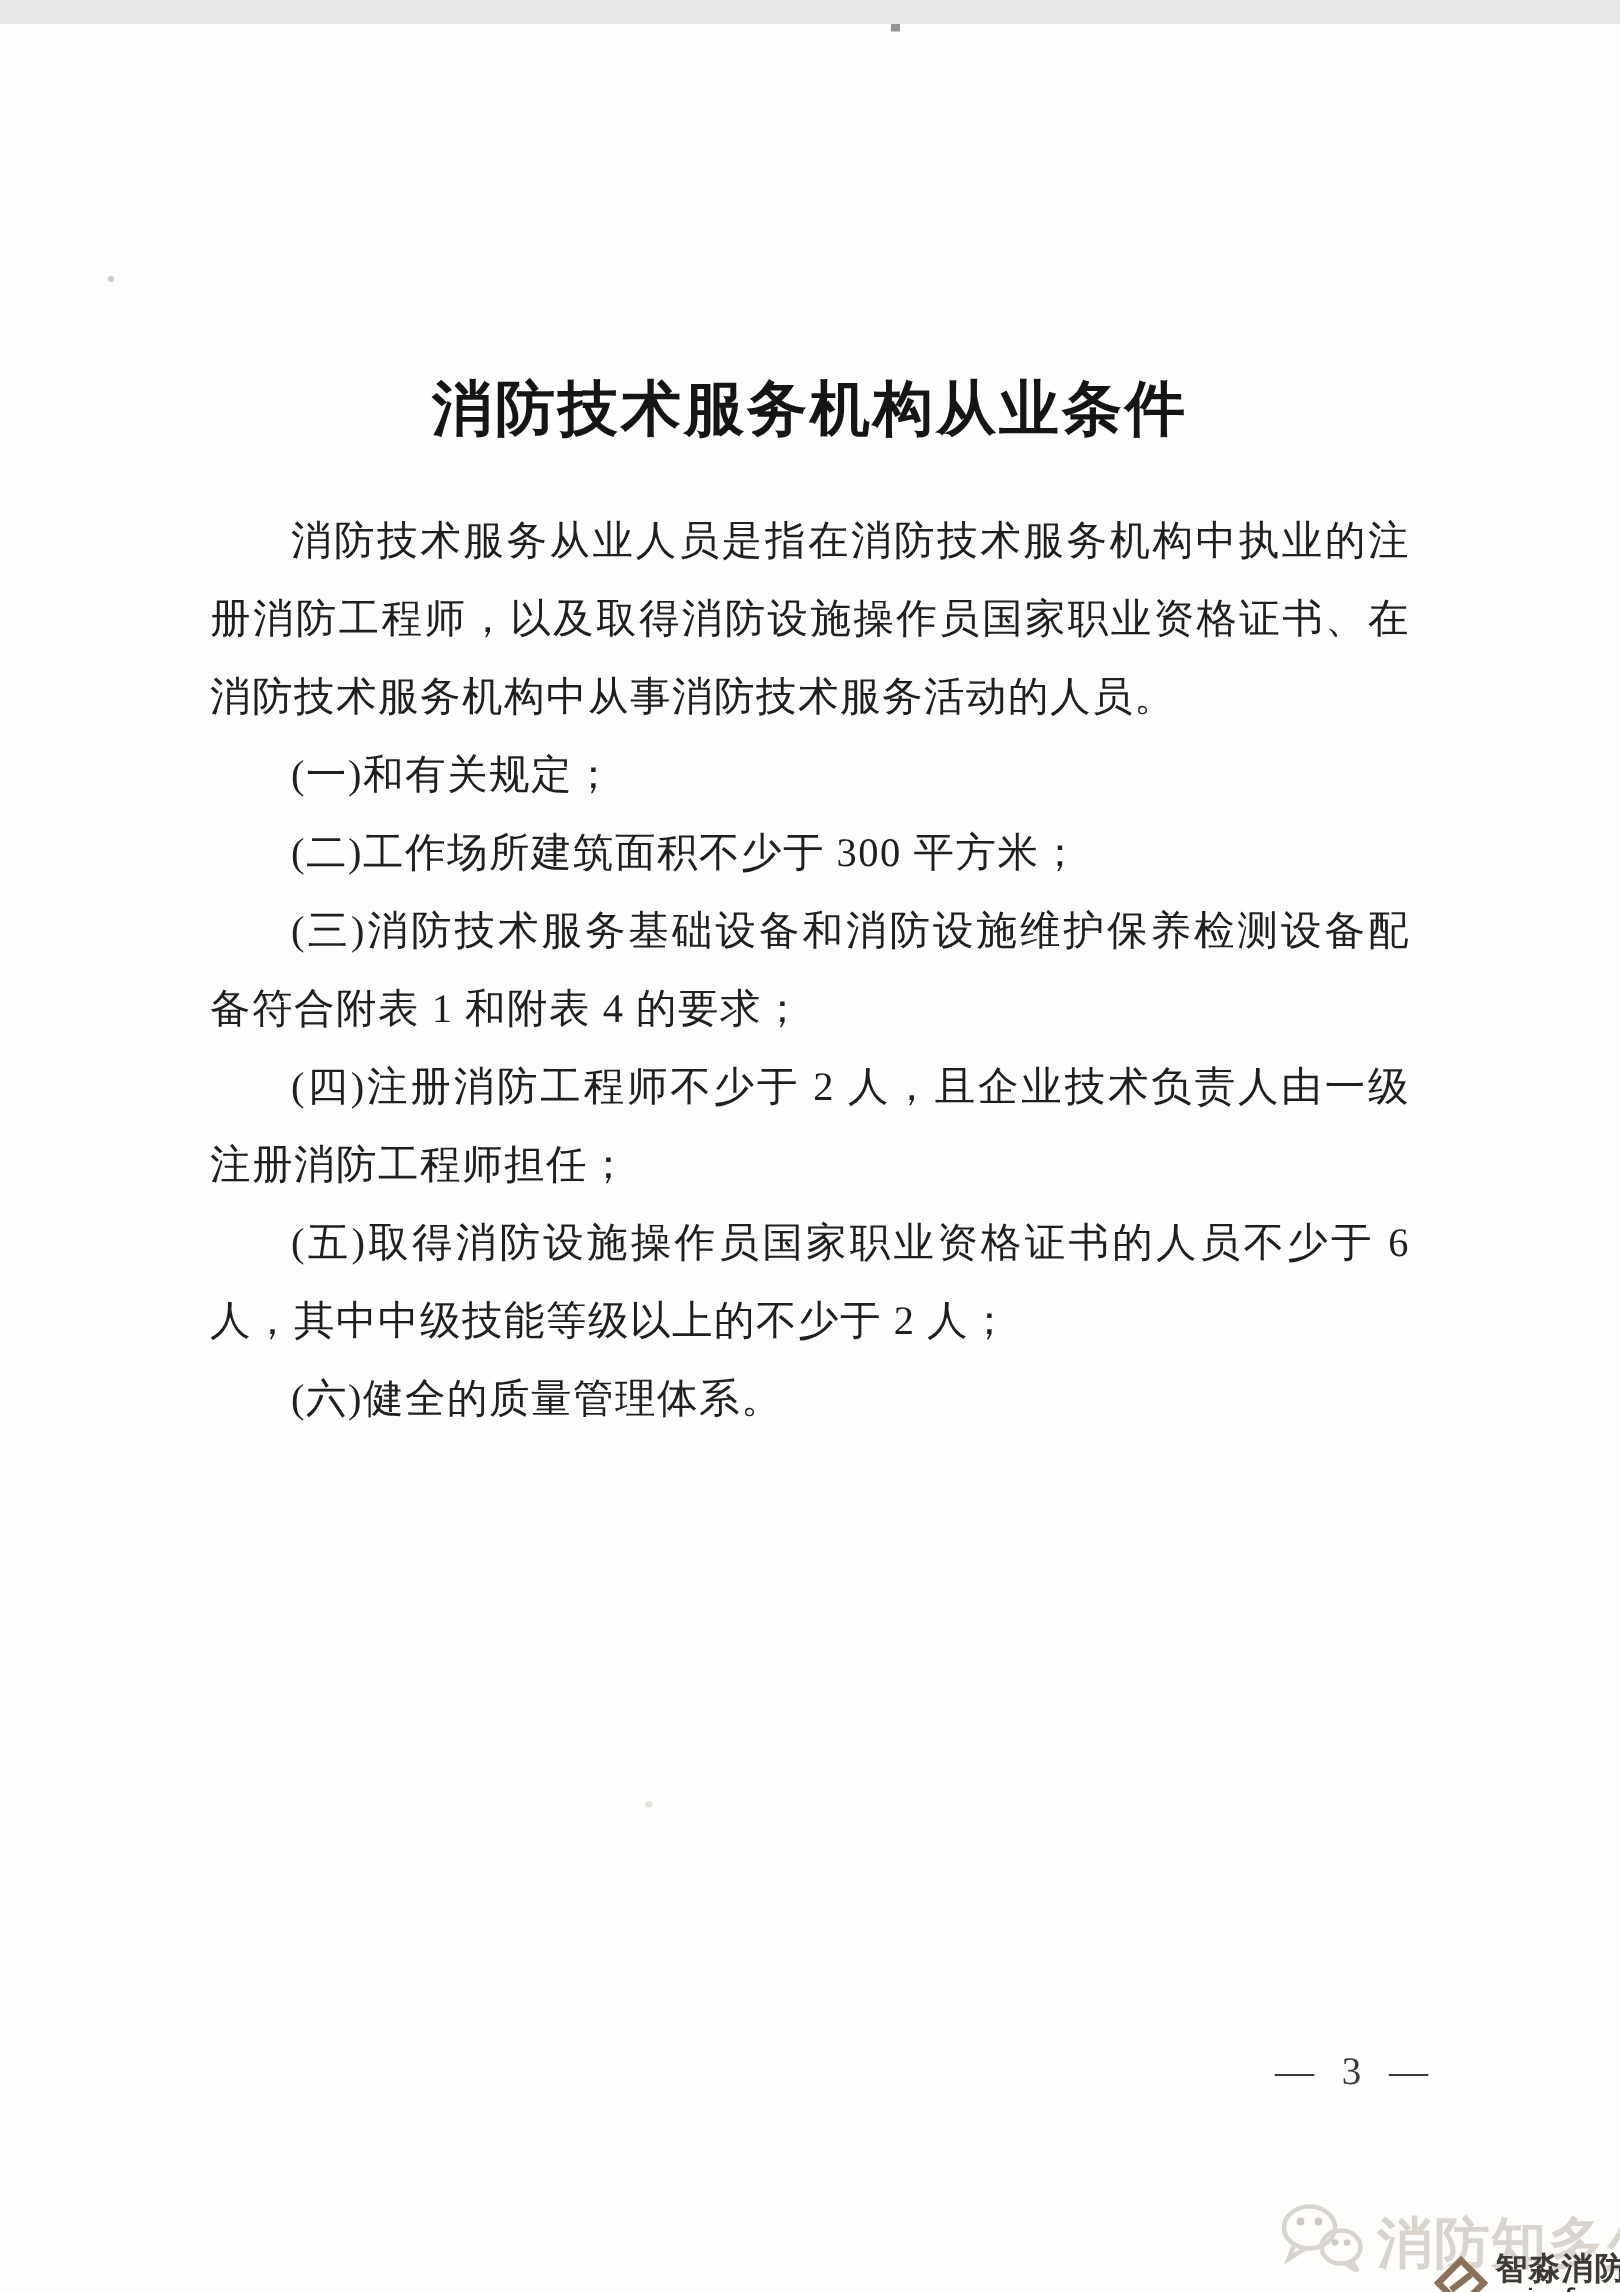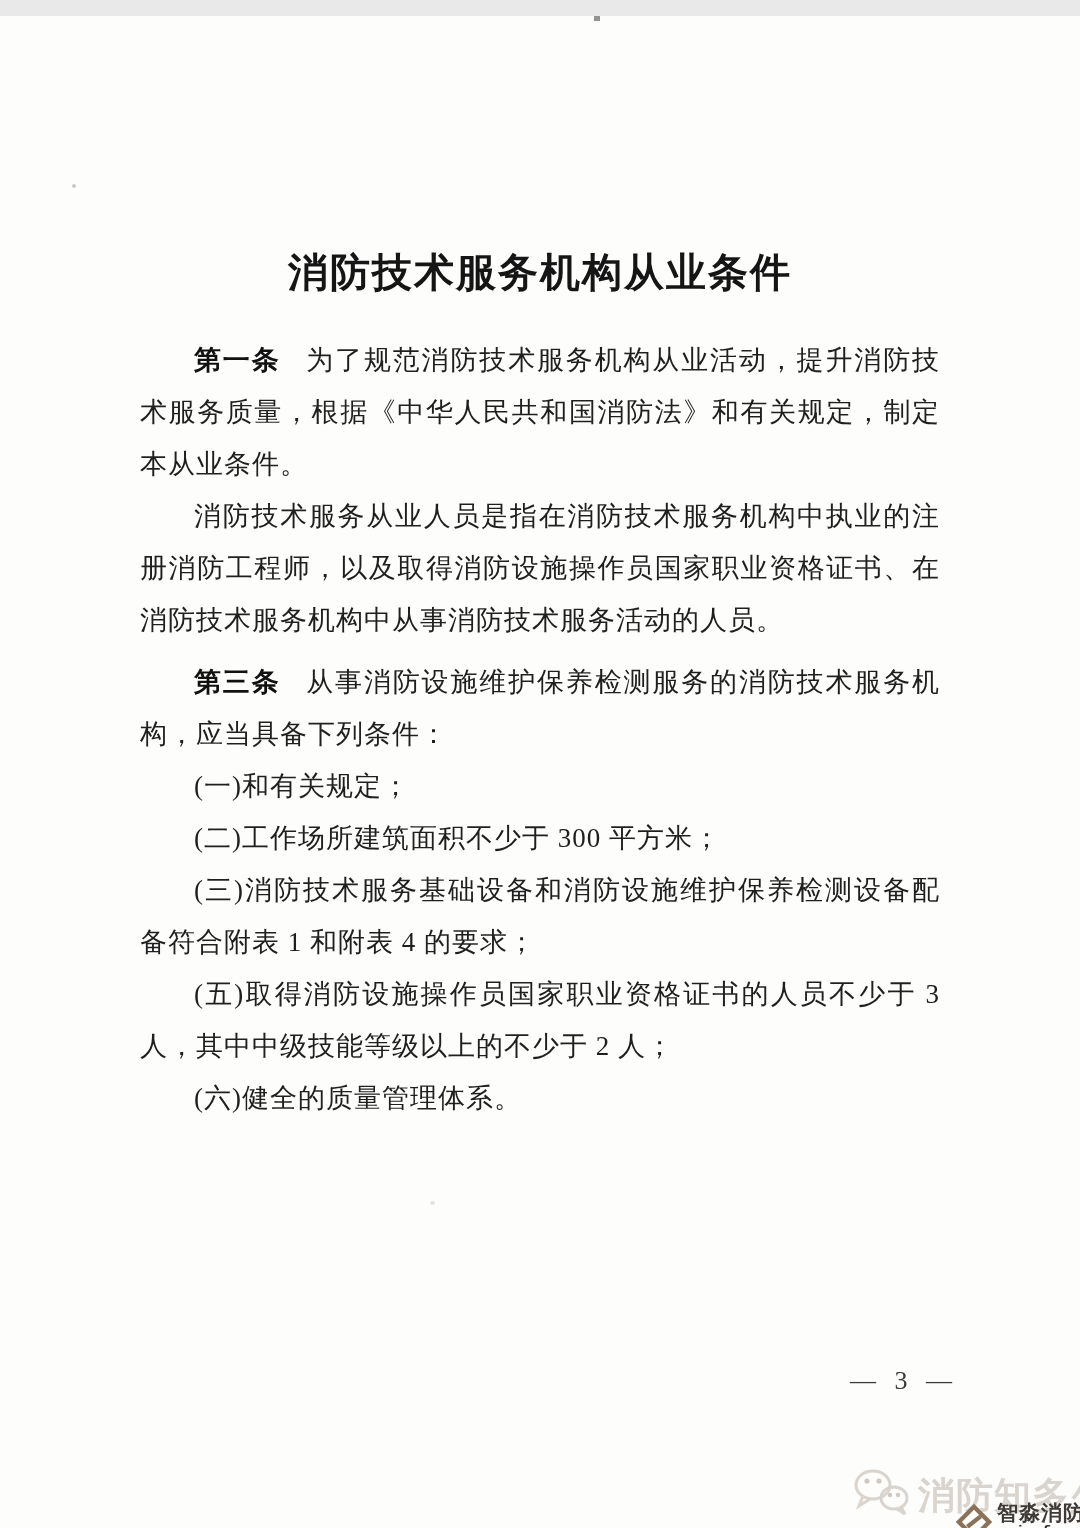--- a/index.html
+++ b/index.html
@@ -94,35 +94,34 @@
   .speck-d{left:430px;top:1185px;width:5px;height:4px;background:#e3e2df;border-radius:50%;}
 </style>
 </head>
 <body>
 
 <div class="page">
 
   <div class="content">
     <h1 class="doc-title">消防技术服务机构从业条件</h1>
     <div id="paragraphs">
-  <p class="para"><b class="para-label">第一条</b><span class="para-text">为了规范消防技术服务机构从业活动，提升消防技术服务质量，根据《中华人民共和国消防法》和有关规定，制定本从业条件。</span></p>
 
 
   <p class="para"><b class="para-label"></b><span class="para-text">消防技术服务从业人员是指在消防技术服务机构中执业的注册消防工程师，以及取得消防设施操作员国家职业资格证书、在消防技术服务机构中从事消防技术服务活动的人员。</span></p>
 
-  <p class="para article-start"><b class="para-label">第三条</b><span class="para-text">从事消防设施维护保养检测服务的消防技术服务机构，应当具备下列条件：</span></p>
 
   <p class="para"><b class="para-label"></b><span class="para-text">(一)和有关规定；</span></p>
 
   <p class="para"><b class="para-label"></b><span class="para-text">(二)工作场所建筑面积不少于 300 平方米；</span></p>
 
   <p class="para"><b class="para-label"></b><span class="para-text">(三)消防技术服务基础设备和消防设施维护保养检测设备配备符合附表 1 和附表 4 的要求；</span></p>
 
+  <p class="para"><b class="para-label"></b><span class="para-text">(四)注册消防工程师不少于 2 人，且企业技术负责人由一级注册消防工程师担任；</span></p>
 
-  <p class="para"><b class="para-label"></b><span class="para-text">(五)取得消防设施操作员国家职业资格证书的人员不少于 3 人，其中中级技能等级以上的不少于 2 人；</span></p>
+  <p class="para"><b class="para-label"></b><span class="para-text">(五)取得消防设施操作员国家职业资格证书的人员不少于 6 人，其中中级技能等级以上的不少于 2 人；</span></p>
 
   <p class="para"><b class="para-label"></b><span class="para-text">(六)健全的质量管理体系。</span></p>
 </div>
   </div>
 
   <div class="pageno">— 3 —</div>
 
   <div class="wm-wechat">
     <span>
       <svg width="58" height="47" viewBox="0 0 58 47">

